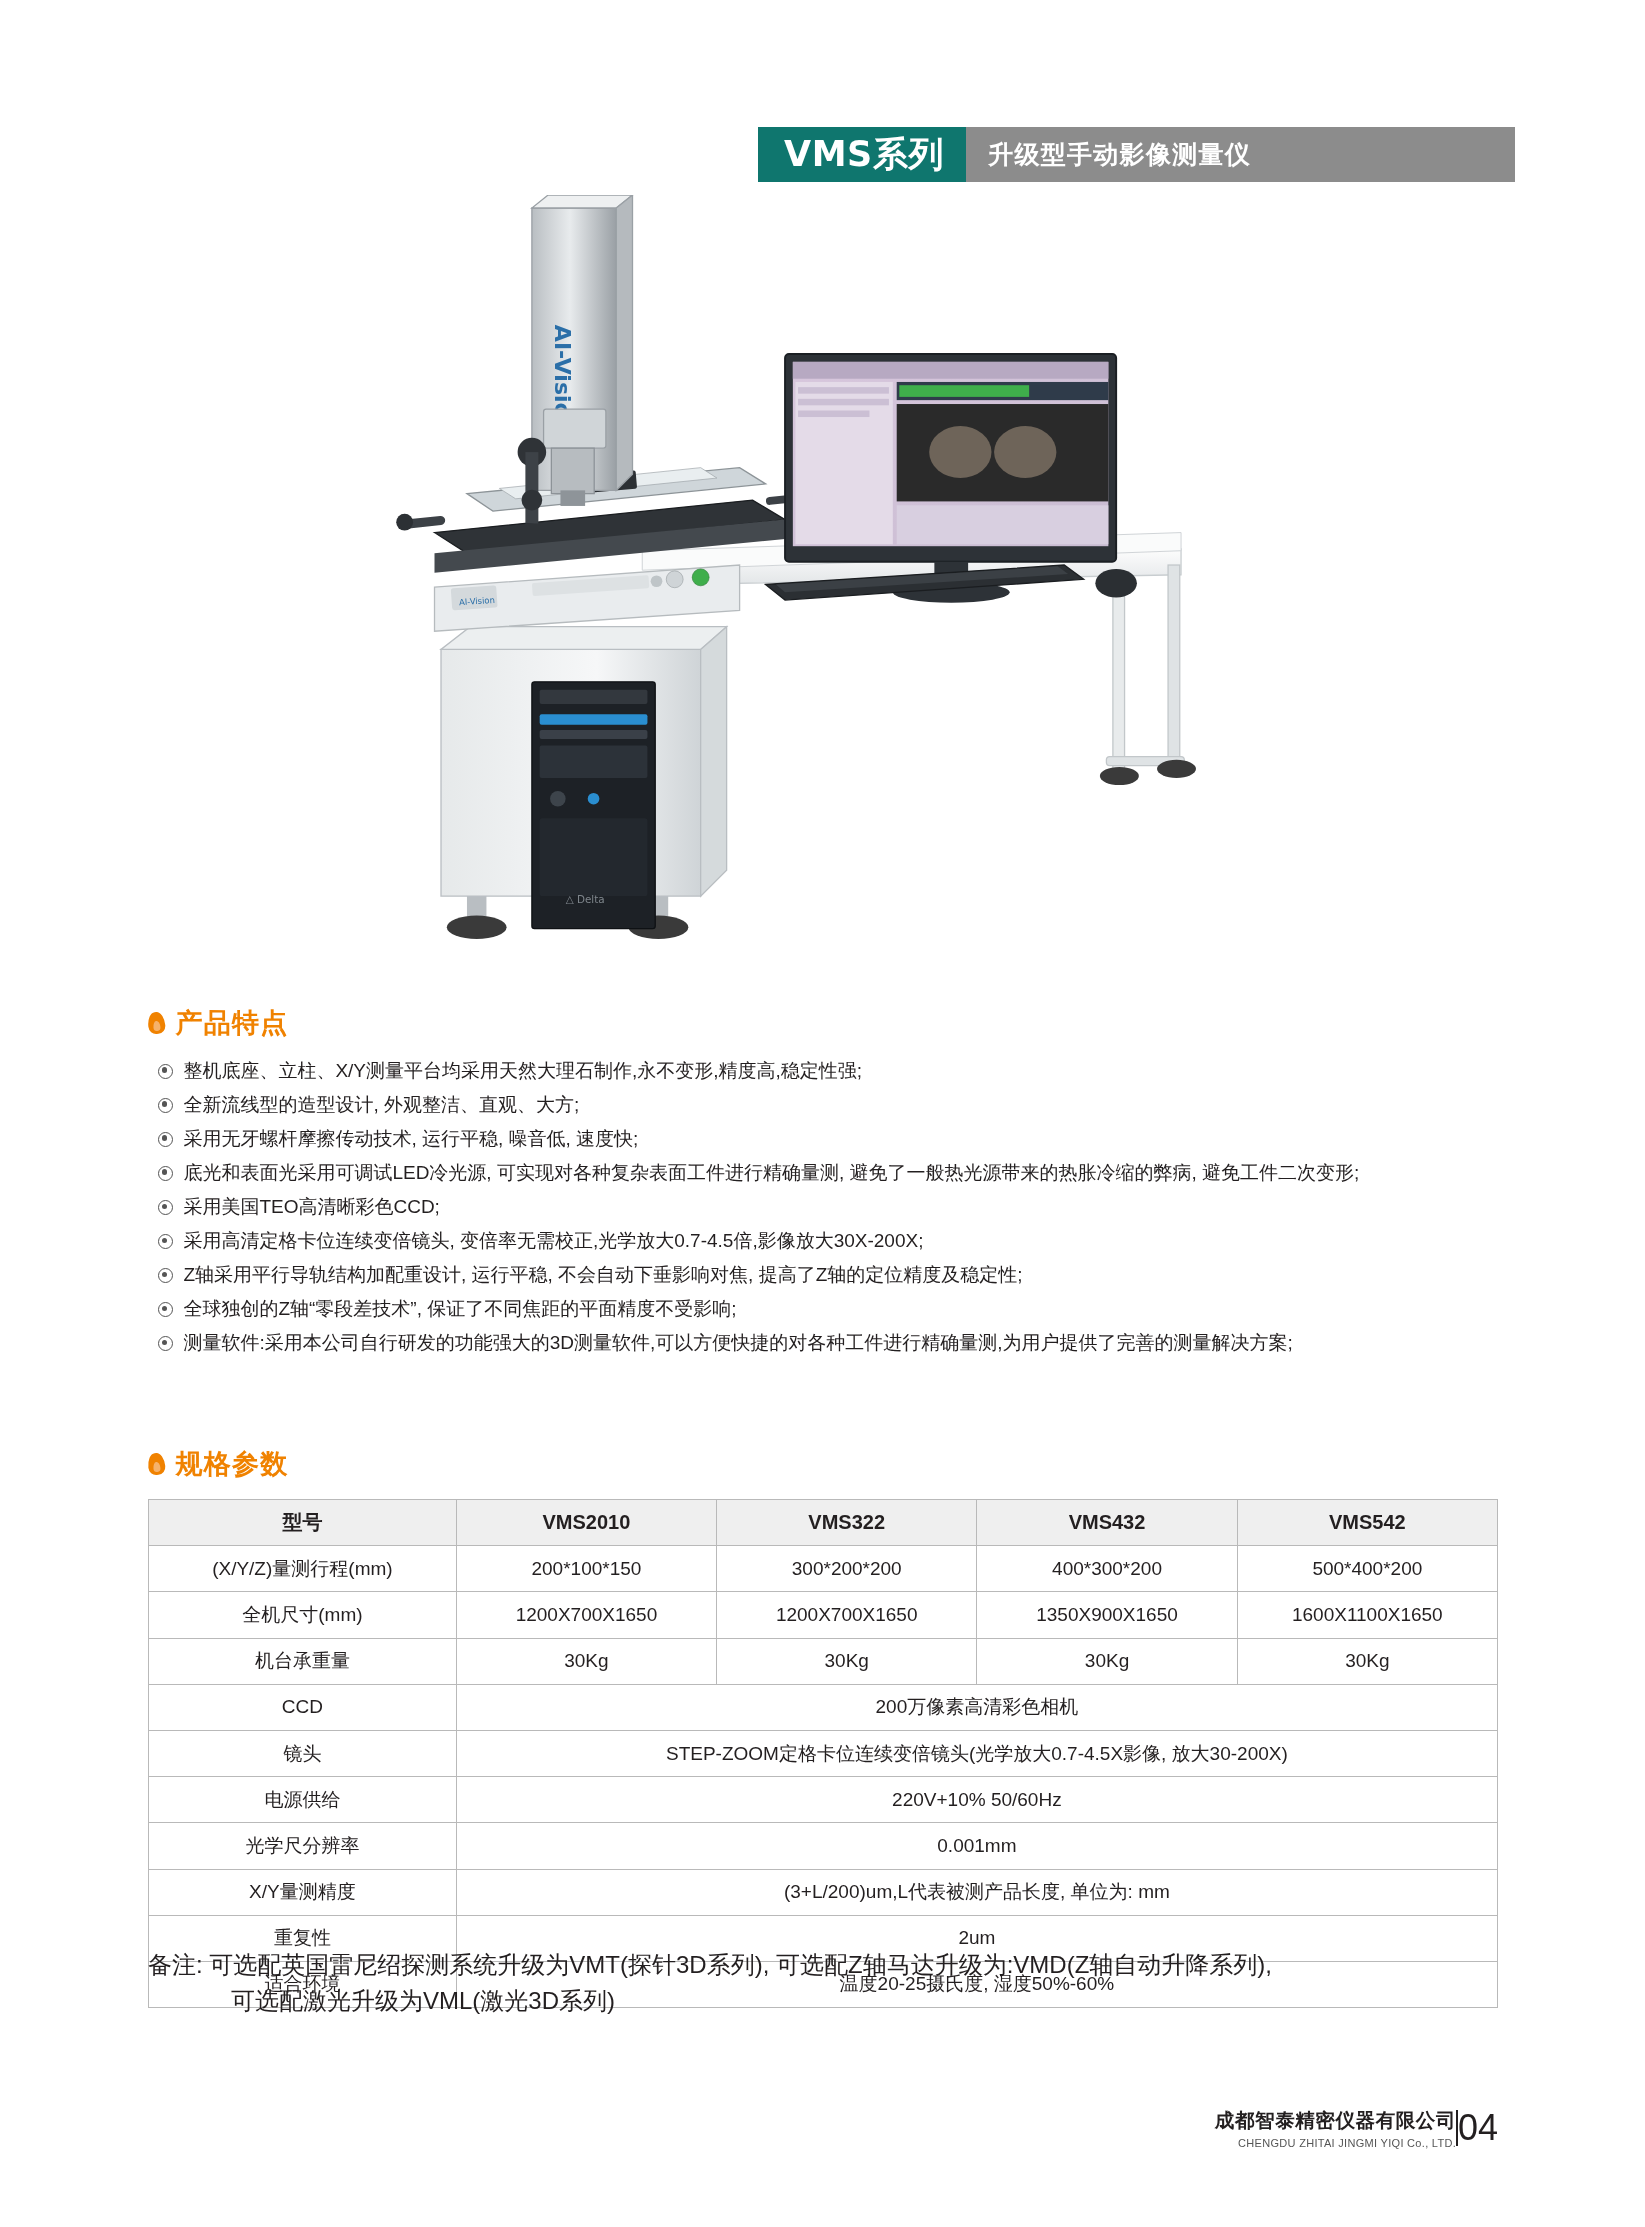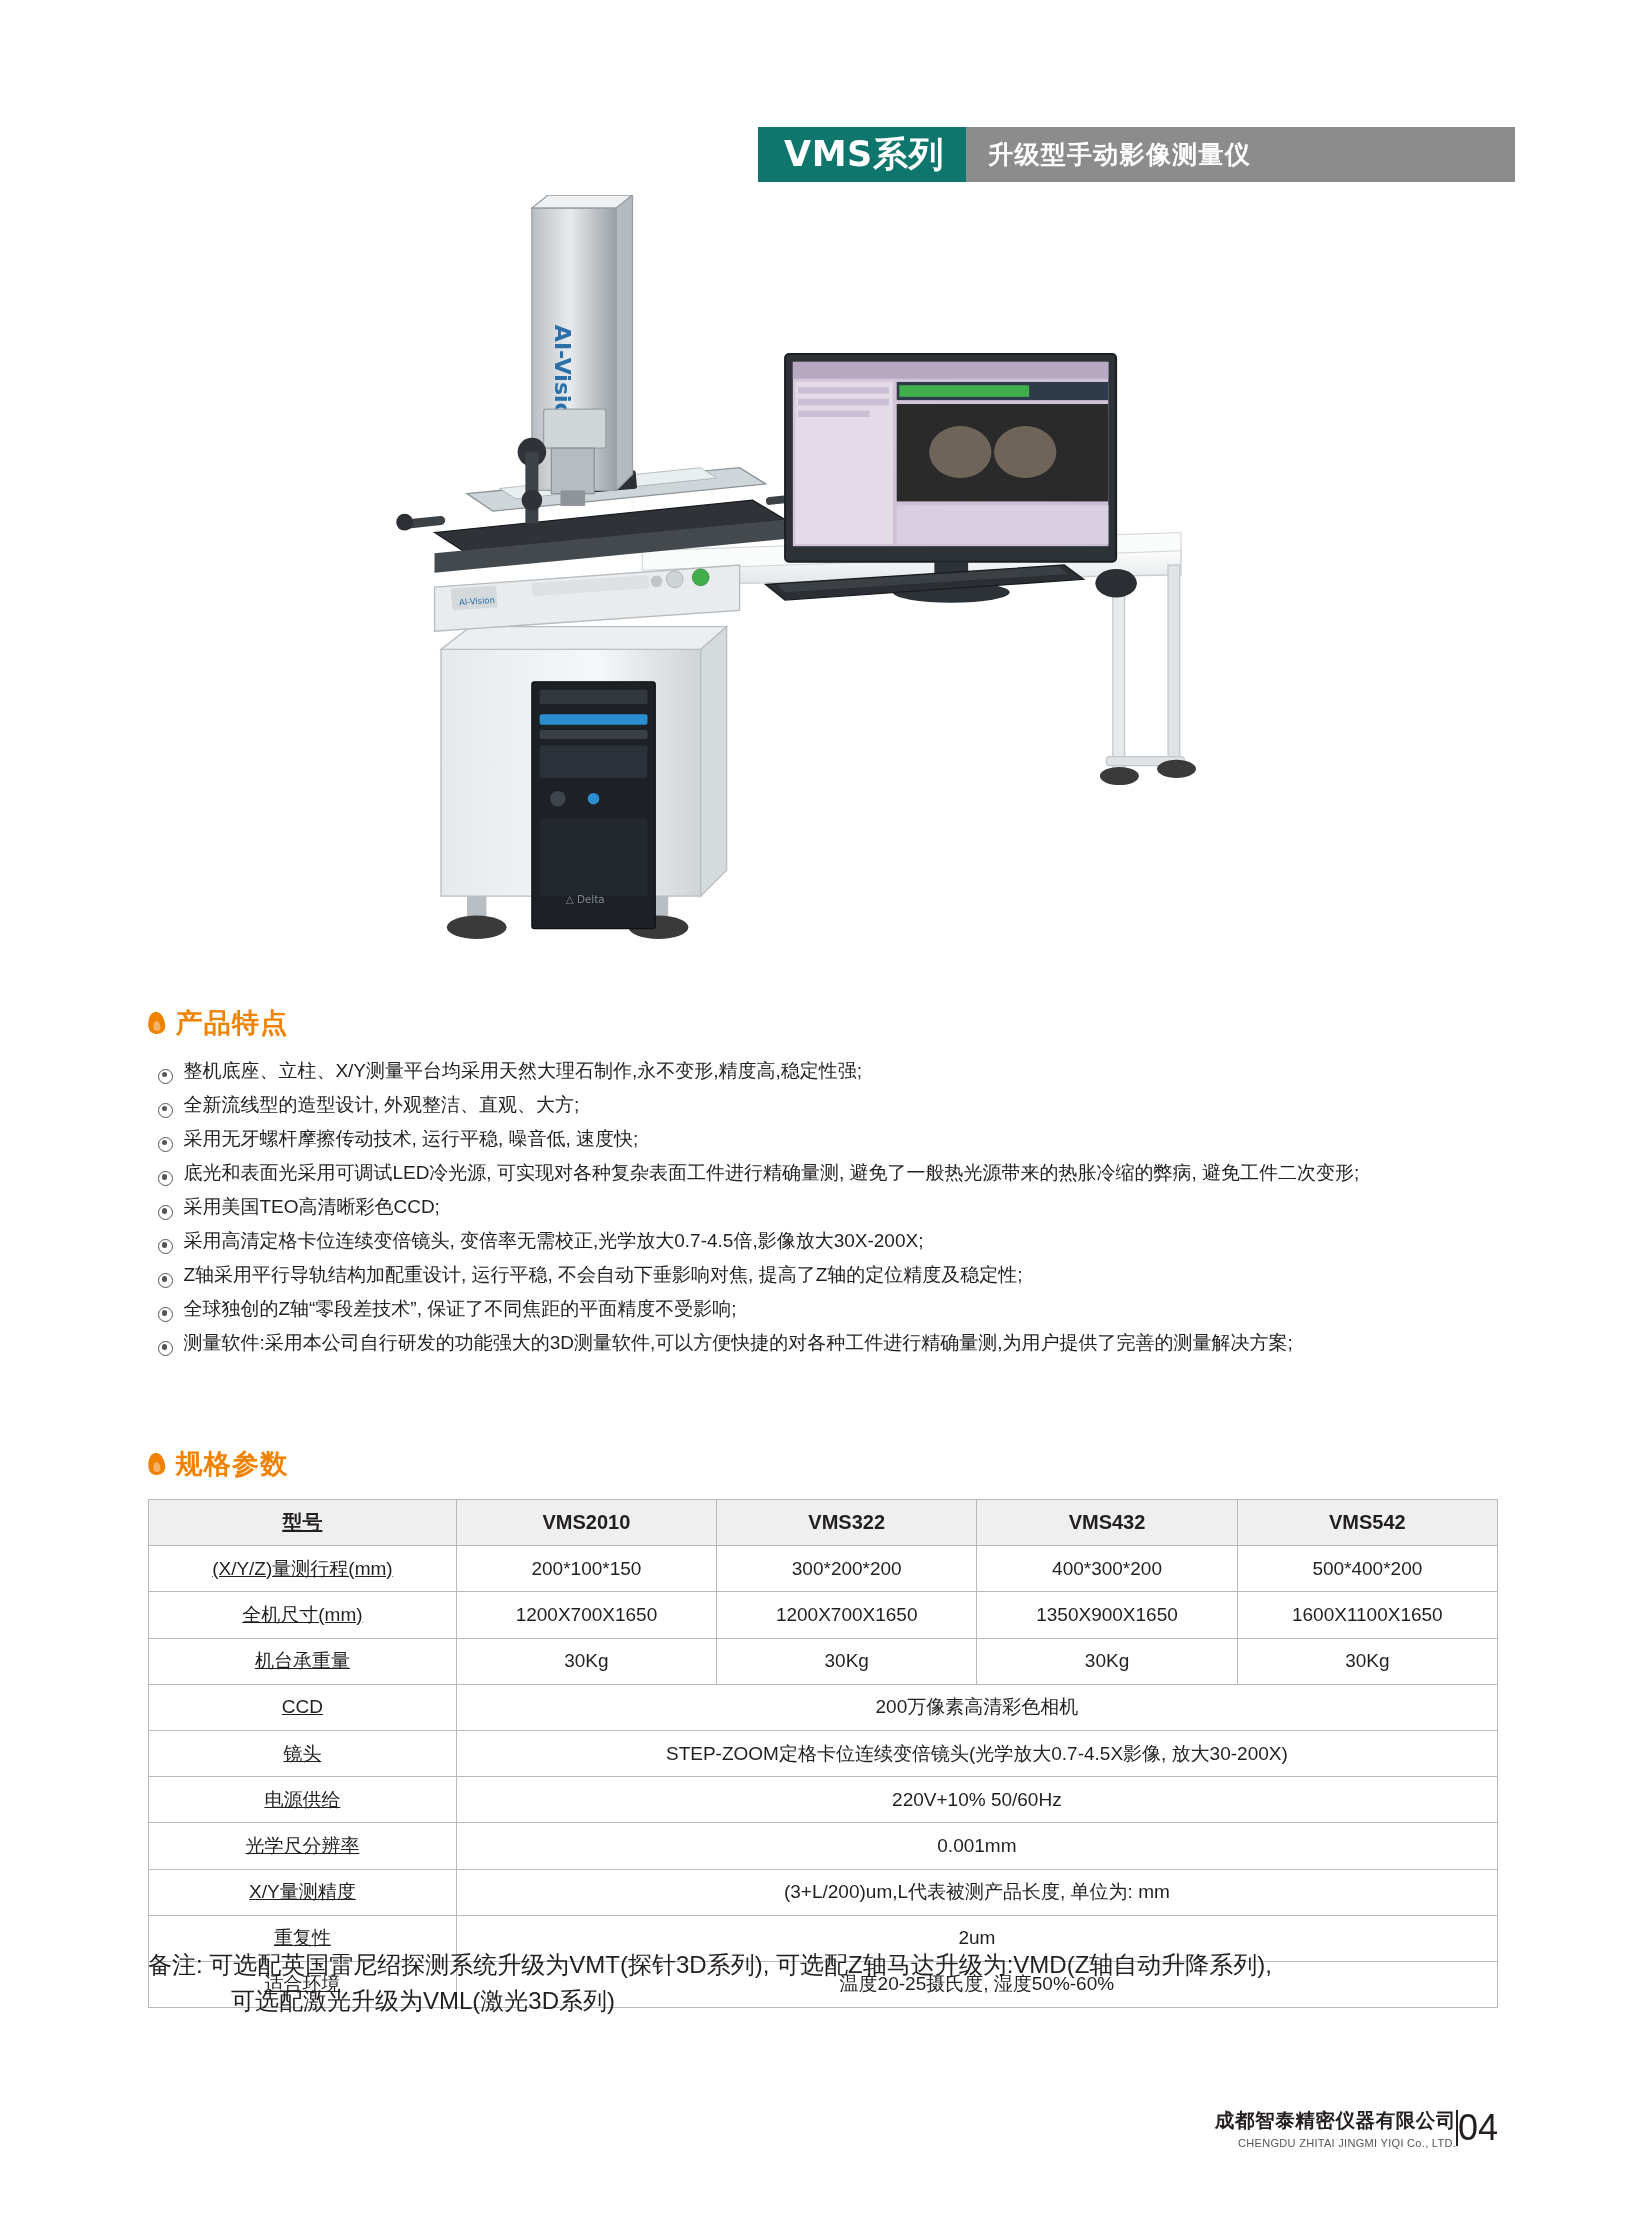--- a/index.html
+++ b/index.html
@@ -93,21 +93,21 @@
 
   
   .features {
     position: absolute;
     top: 1058px;
     left: 158px;
     width: 1344px;
   }
   .feature-row {
     display: flex;
-    align-items: flex-end;
+    align-items: flex-start;
     margin-bottom: 8.4px;
   }
   .bullet {
     width: 13px;
     height: 13px;
     border: 1.3px solid #555555;
     border-radius: 50%;
     margin: 5.8px 10.4px 0 0;
     flex: 0 0 auto;
     position: relative;
@@ -149,21 +149,20 @@
     height: 40px;
     padding: 2.6px 3.9px;
   }
   table.spec tr.head td {
     background: #efefef;
     font-weight: bold;
     font-size: 20px;
   }
   table.spec td.label {
     width: 299px;
-    text-decoration: underline;
   }
   table.spec tr.head td.label { font-weight: bold; }
 
   .remark {
     position: absolute;
     top: 1947px;
     left: 148px;
     width: 1350px;
     font-size: 24px;
     line-height: 1.5;

